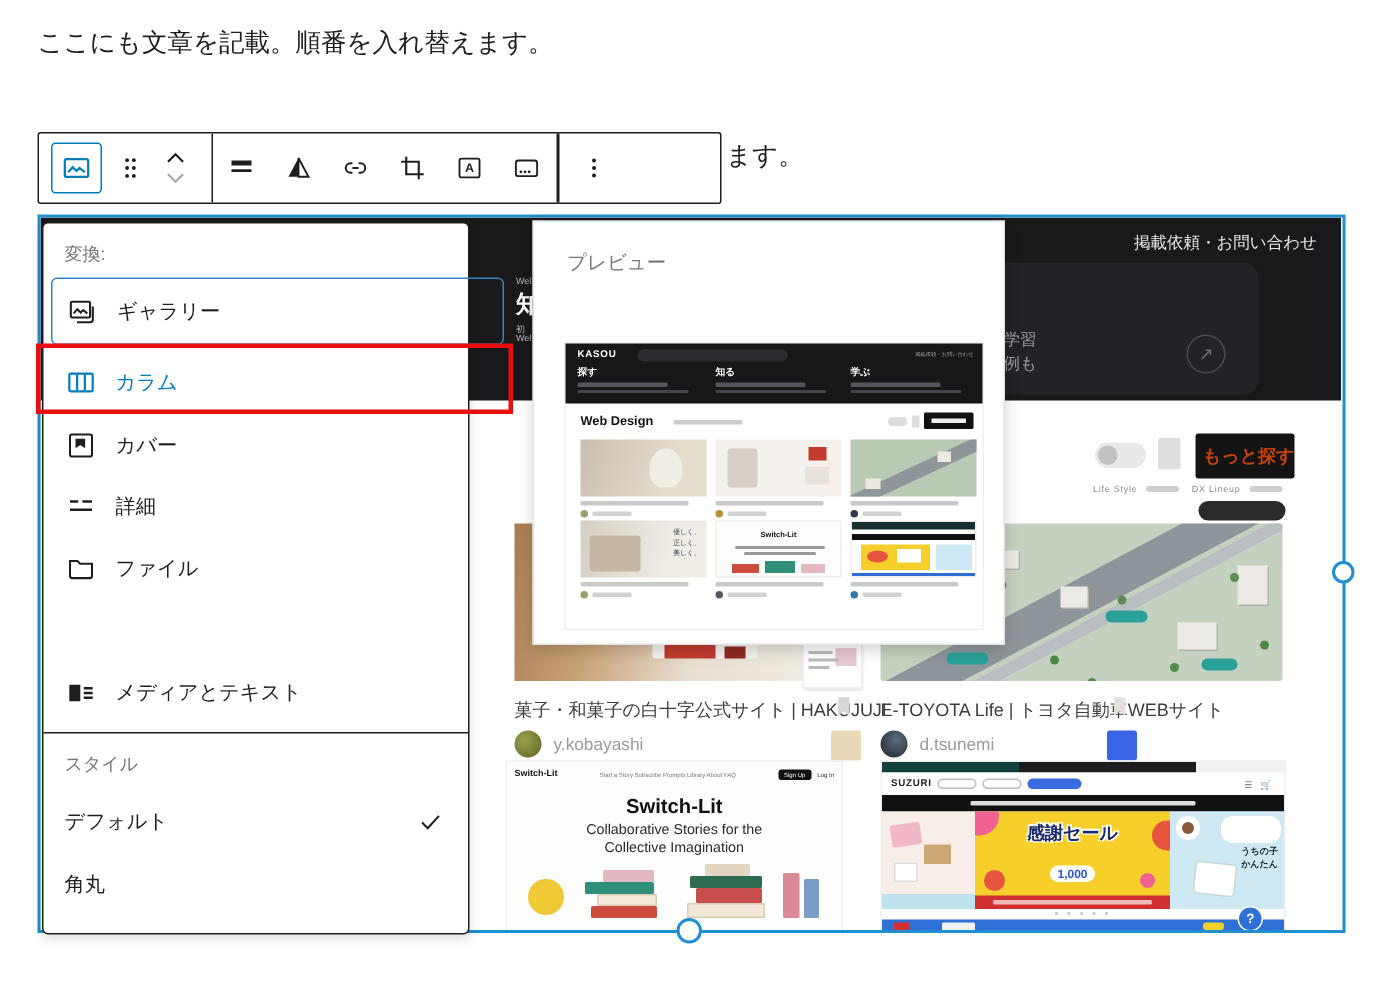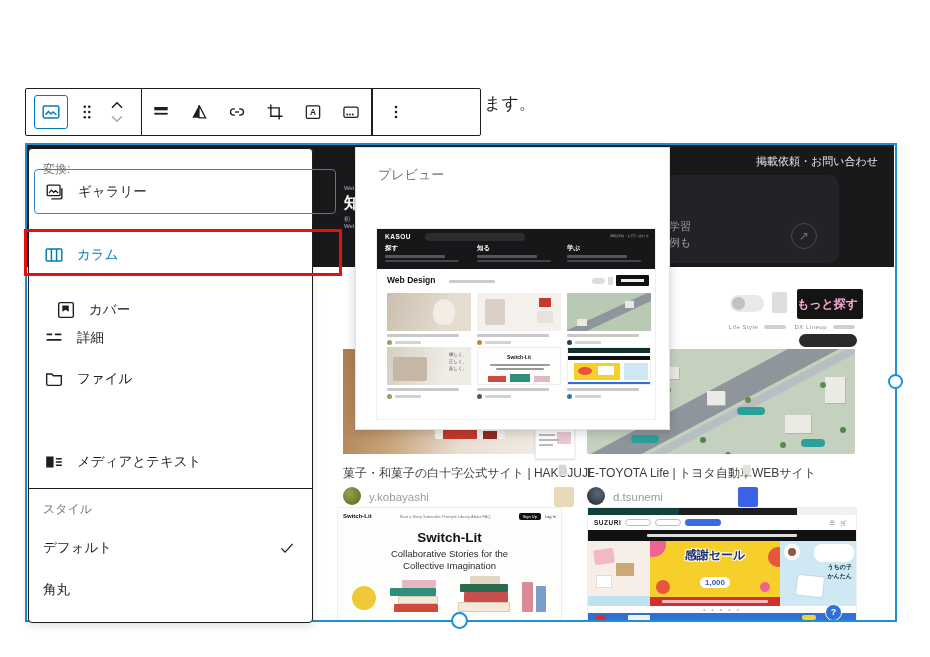--- a/index.html
+++ b/index.html
@@ -19,21 +19,21 @@
   .site-toplink { right:16px; top:9px; font-size:11px; color:#e9e9e9; position:absolute; }
   .hero-card { left:330px; top:30px; width:482px; height:88px; background:#222227; border-radius:10px; position:absolute; }
   .hero-frag { position:absolute; color:#9b9ba2; font-size:11px; }
   .hero-arrow { position:absolute; right:22px; top:48px; width:26px; height:26px; border:1.5px solid #4a4a50; border-radius:50%; color:#6f6f76; font-size:12px; text-align:center; line-height:25px; }
   .clip-t { position:absolute; color:#b9b9c0; font-size:6px; }
   .clip-big { position:absolute; color:#fff; font-size:16px; font-weight:bold; }
 
   .toggle-pill { left:703px; top:150px; width:34px; height:17px; background:#e9e9e9; border-radius:9px; }
   .toggle-knob { position:absolute; left:2px; top:2px; width:13px; height:13px; background:#c2c2c2; border-radius:50%; }
   .gray-sq { left:745px; top:147px; width:15px; height:21px; background:#dedede; border-radius:2px; }
-  .more-btn { left:770px; top:144px; width:66px; height:30px; background:#141414; color:#f9a8d4; font-size:12px; font-weight:bold; text-align:left; line-height:30px; border-radius:2px; }
+  .more-btn { left:770px; top:144px; width:66px; height:30px; background:#141414; color:#c2410c; font-size:12px; font-weight:bold; text-align:right; line-height:30px; border-radius:2px; }
   .mini-nav { left:640px; top:179px; width:188px; text-align:right; font-size:6px; color:#8b8b8b; letter-spacing:.5px; }
   .mini-nav .nbar { display:inline-block; width:22px; height:4px; background:#cfcfcf; border-radius:2px; margin-left:6px; }
   .dark-pill { left:772px; top:189px; width:58px; height:13px; background:#2a2a2a; border-radius:7px; }
 
   .map-card { left:560px; top:204px; width:268px; height:105px; background:#c5d1bf; border-radius:2px; overflow:hidden; }
   .map-road { position:absolute; left:-40px; top:34px; width:360px; height:24px; background:#8f969b; transform:rotate(-28deg); }
   .map-road2 { position:absolute; left:-40px; top:64px; width:360px; height:8px; background:#b8bec2; transform:rotate(-28deg); }
   .bldg { position:absolute; background:#eceae4; box-shadow:1px 1px 0 #b4b4ac; }
   .tree-dots { position:absolute; left:18px; top:18px; width:6px; height:6px; border-radius:50%; background:#5d8f53;
     box-shadow:30px 55px #568a4c,60px 20px #5d8f53,95px 70px #4f8648,140px 30px #5d8f53,175px 75px #568a4c,215px 15px #5d8f53,235px 60px #4f8648,120px 85px #568a4c,200px 88px #5d8f53; }
@@ -112,21 +112,21 @@
   .tb-imgbtn { width:34px; height:34px; margin:0 4px 0 8px; border:1.5px solid #007cba; border-radius:3px; display:flex; align-items:center; justify-content:center; }
   .tb-move { display:flex; flex-direction:column; align-items:center; justify-content:center; width:30px; }
   .tb-replace { width:64px; text-align:center; font-size:13px; color:#1e1e1e; line-height:46px; }
   .tb-more { width:45px; display:flex; align-items:center; justify-content:center; }
 
   
   .menu { left:28px; top:148px; width:285px; height:475px; background:#fff; border:1px solid #1e1e1e; border-radius:4px; box-shadow:0 3px 8px rgba(0,0,0,.12); z-index:4; }
   .menu-label { position:absolute; left:14px; top:12px; font-size:12px; color:#757575; }
   .m-item { position:absolute; left:0; width:100%; height:42px; display:flex; align-items:center; padding-left:14px; gap:12px; font-size:13.5px; color:#1e1e1e; }
   .m-item svg { flex:0 0 auto; }
-  .m-gallery { left:5px; top:20px; width:302px; height:45px; border:1.5px solid #3582c4; border-radius:4px; padding-left:9px; }
+  .m-gallery { left:5px; top:36px; width:302px; height:45px; border:1.5px solid #3582c4; border-radius:4px; padding-left:9px; }
   .m-columns { top:85px; color:#007cba; }
   .m-divider { position:absolute; left:0; top:339px; width:100%; height:1px; background:#1e1e1e; }
   .m-style-label { position:absolute; left:14px; top:352px; font-size:12px; color:#757575; }
   .m-check { position:absolute; right:16px; }
 
   .red-box { left:24px; top:229px; width:318px; height:47px; border:3px solid #e90d0d; z-index:6; }
 
   
   .popup { left:355px; top:147px; width:315px; height:283px; background:#fff; border:1px solid #e2e2e2; box-shadow:0 3px 10px rgba(0,0,0,.18); z-index:3; }
   .pv-title { position:absolute; left:22px; top:18px; font-size:13px; color:#757575; }
@@ -155,20 +155,21 @@
   .th-sl { position:absolute; left:0; top:0; width:100%; text-align:center; font-size:5px; font-weight:800; color:#111; padding-top:6px; }
   .th-sl-bar { position:absolute; left:12px; width:60px; height:2px; background:#999; border-radius:1px; }
 
   .chip { position:absolute; }
 </style>
 </head>
 <body>
 
 <div class="stage">
 
+  <p class="abs para-top">ここにも文章を記載。順番を入れ替えます。</p>
   <p class="abs para-behind">ます。</p>
 
   <div class="abs image-block">
 
     <div class="ib site-header">
       <span class="site-toplink">掲載依頼・お問い合わせ</span>
       <span class="clip-t" style="left:317px; top:40px;">Wel</span>
       <span class="clip-big" style="left:317px; top:48px;">知</span>
       <span class="clip-t" style="left:317px; top:70px;">初</span>
       <span class="clip-t" style="left:317px; top:78px;">Wel</span>
@@ -409,21 +410,21 @@
     </div>
 
     <div class="m-item m-columns">
       <svg width="22" height="22" viewBox="0 0 24 24">
           <rect x="3.5" y="5.5" width="17" height="13" rx="1" fill="none" stroke="#007cba" stroke-width="1.6"></rect>
           <path d="M9.2 5.5v13M14.8 5.5v13" stroke="#007cba" stroke-width="1.6"></path>
         </svg>
       <span>カラム</span>
     </div>
 
-    <div class="m-item" style="top:140px;margin-left:12px;">
+    <div class="m-item" style="top:127px;">
       <svg width="22" height="22" viewBox="0 0 24 24">
           <rect x="4" y="4" width="16" height="16" rx="1.5" fill="none" stroke="#1e1e1e" stroke-width="1.5"></rect>
           <path d="M8 7h7v7l-3.5-2.4L8 14z" fill="#1e1e1e"></path>
         </svg>
       <span>カバー</span>
     </div>
 
     <div class="m-item" style="top:168px;">
       <svg width="22" height="22" viewBox="0 0 24 24">
           <path d="M4 8h6M13 8h7M4 14h16" stroke="#1e1e1e" stroke-width="1.8"></path>

